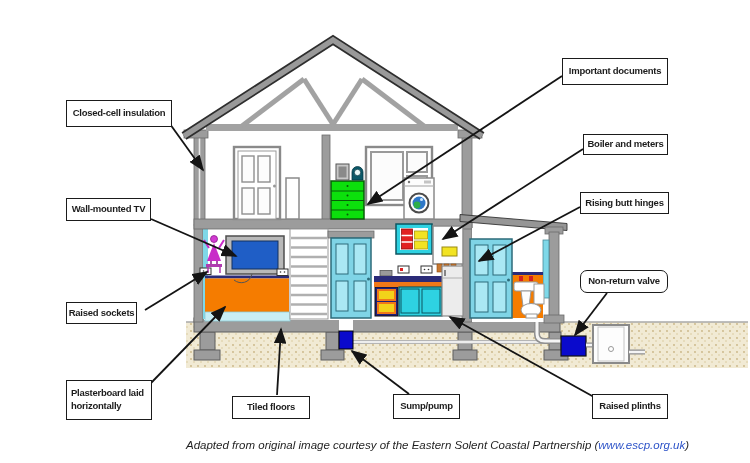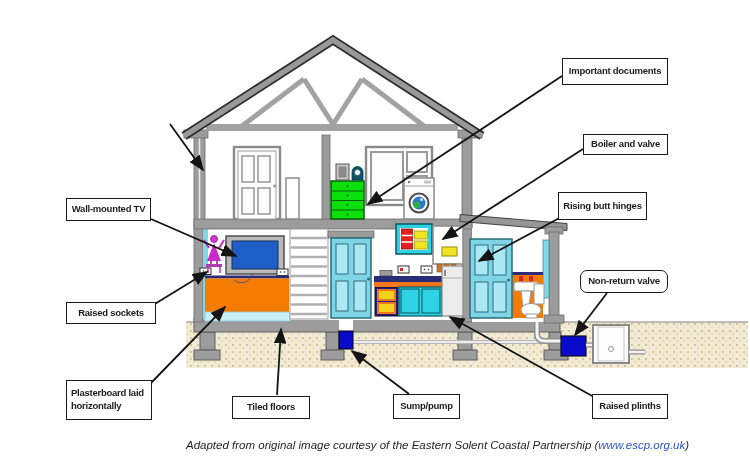--- a/index.html
+++ b/index.html
@@ -8,27 +8,27 @@
   .page-title{position:absolute;left:62px;top:5px;font-size:19.5px;font-weight:600;
           color:#151515;letter-spacing:.2px;}
   .diagram-svg{position:absolute;left:0;top:0;}
   .lbl{position:absolute;box-sizing:border-box;background:#fff;border:1.4px solid #1b1b1b;
        display:flex;align-items:center;justify-content:center;text-align:left;
        font-size:9.5px;font-weight:bold;color:#1c1c1c;letter-spacing:-0.25px;
        line-height:1.35;padding:4px 3px;white-space:nowrap;z-index:3;}
   .lbl.wrap{white-space:normal;justify-content:flex-start;text-align:left;padding:14px 4px;}
   #lbl-closed  {left:66px; top:100px;width:106px;height:27px;}
   #lbl-tv      {left:66px; top:198px;width:85px; height:23px;}
-  #lbl-sockets {left:66px; top:302px;width:90px; height:22px;}
+  #lbl-sockets {left:66px; top:302px;width:71px; height:22px;}
   #lbl-plaster {left:66px; top:380px;width:86px; height:40px;}
   #lbl-tiled   {left:232px;top:396px;width:78px; height:23px;}
   #lbl-sump    {left:393px;top:394px;width:67px; height:25px;}
   #lbl-docs    {left:562px;top:58px; width:106px;height:27px;}
   #lbl-boiler  {left:583px;top:134px;width:85px; height:21px;}
-  #lbl-hinges  {left:558px;top:192px;width:89px; height:28px;}
+  #lbl-hinges  {left:580px;top:192px;width:89px; height:22px;}
   #lbl-valve   {left:580px;top:270px;width:88px; height:23px;border-radius:7px;}
   #lbl-plinths {left:592px;top:394px;width:76px; height:25px;}
   .footer{position:absolute;left:186px;top:439px;font-size:11.5px;font-style:italic;
           color:#1f1f1f;white-space:nowrap;}
   .footer-link{color:#2d53c8;cursor:pointer;}
 </style>
 </head>
 <body>
 
 <div class="canvas">
@@ -309,27 +309,28 @@
       <line x1="277" y1="395" x2="281" y2="329" marker-end="url(#ah)"></line>
       <line x1="409" y1="394" x2="352" y2="351" marker-end="url(#ah)"></line>
       <line x1="562" y1="76" x2="368" y2="204" marker-end="url(#ah)"></line>
       <line x1="583" y1="149" x2="443" y2="239" marker-end="url(#ah)"></line>
       <line x1="580" y1="207" x2="479" y2="261" marker-end="url(#ah)"></line>
       <line x1="607" y1="293" x2="575" y2="335" marker-end="url(#ah)"></line>
       <line x1="594" y1="397" x2="450" y2="317" marker-end="url(#ah)"></line>
     </g>
   </svg>
 
+  <div class="lbl" id="lbl-closed">Closed-cell insulation</div>
   <div class="lbl" id="lbl-tv">Wall-mounted TV</div>
   <div class="lbl" id="lbl-sockets">Raised sockets</div>
   <div class="lbl wrap" id="lbl-plaster">Plasterboard laid horizontally</div>
   <div class="lbl" id="lbl-tiled">Tiled floors</div>
   <div class="lbl" id="lbl-sump">Sump/pump</div>
   <div class="lbl" id="lbl-docs">Important documents</div>
-  <div class="lbl" id="lbl-boiler">Boiler and valve</div>
+  <div class="lbl" id="lbl-boiler">Boiler and meters</div>
   <div class="lbl" id="lbl-hinges">Rising butt hinges</div>
   <div class="lbl" id="lbl-valve">Non-return valve</div>
   <div class="lbl" id="lbl-plinths">Raised plinths</div>
 
   <div class="footer">
     <span>Adapted from original image courtesy of the Eastern Solent Coastal Partnership (</span><span class="footer-link">www.escp.org.uk</span><span>)</span>
   </div>
 
 </div>
 

